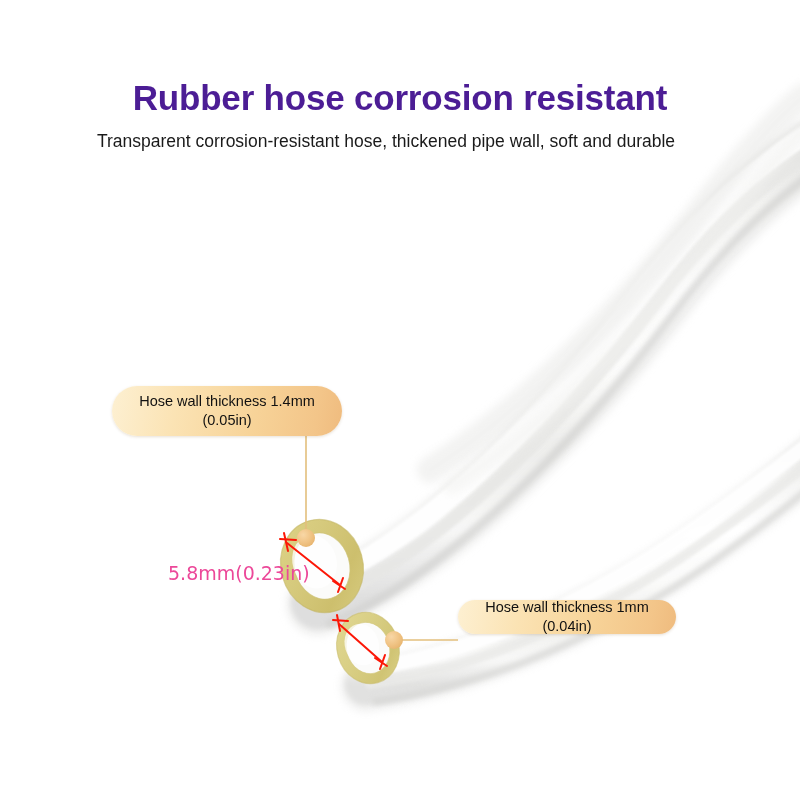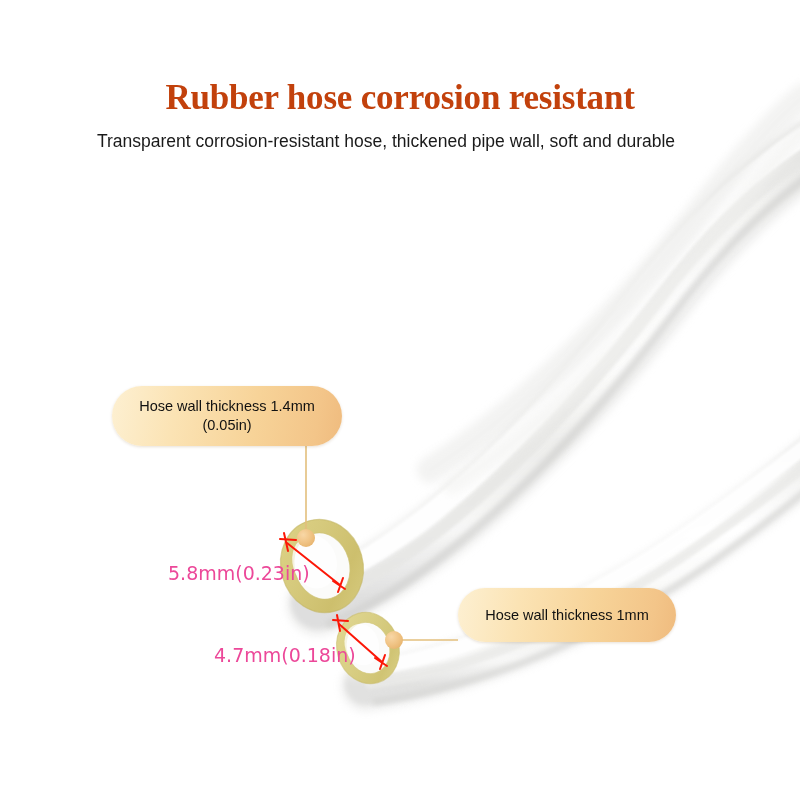--- a/index.html
+++ b/index.html
@@ -18,24 +18,23 @@
 
   
   #title {
     position: absolute;
     left: 0;
     top: 78px;
     width: 800px;
     text-align: center;
     font-size: 35px;
     font-weight: bold;
-    color: #c2410c;
+    color: #4c1d95;
     letter-spacing: -0.2px;
     white-space: nowrap;
-    font-family: Liberation Serif, serif;
   }
   #subtitle {
     position: absolute;
     left: 0;
     top: 131px;
     width: 772px;
     text-align: center;
     font-size: 17.5px;
     font-weight: normal;
     color: #1a1a1a;
@@ -62,27 +61,27 @@
     color: #111111;
     font-size: 14.5px;
     line-height: 1.28;
     box-sizing: border-box;
     padding: 0 14px;
   }
   #pill-thick-14 {
     left: 112px;
     top: 386px;
     width: 230px;
-    height: 60px;
+    height: 50px;
   }
   #pill-thick-1 {
     left: 458px;
-    top: 588px;
+    top: 600px;
     width: 218px;
-    height: 54px;
+    height: 34px;
   }
   .pill-line1 { display: block; }
   .pill-line2 { display: block; text-align: center; }
 
   
   .dim-label {
     position: absolute;
     color: #ec4899;
     font-size: 19px;
     white-space: nowrap;
@@ -257,19 +256,19 @@
   <div class="pill" id="pill-thick-14">
     <span>
       <span class="pill-line1">Hose wall thickness 1.4mm</span>
       <span class="pill-line2">(0.05in)</span>
     </span>
   </div>
 
   <div class="pill" id="pill-thick-1">
     <span>
       <span class="pill-line1">Hose wall thickness 1mm</span>
+      <span class="pill-line2">(0.04in)</span>
     </span>
   </div>
 
   <div class="dim-label" id="dim-large">5.8mm(0.23in)</div>
-  <div class="dim-label" id="dim-small">4.7mm(0.18in)</div>
 
 </div>
 
 </body></html>

